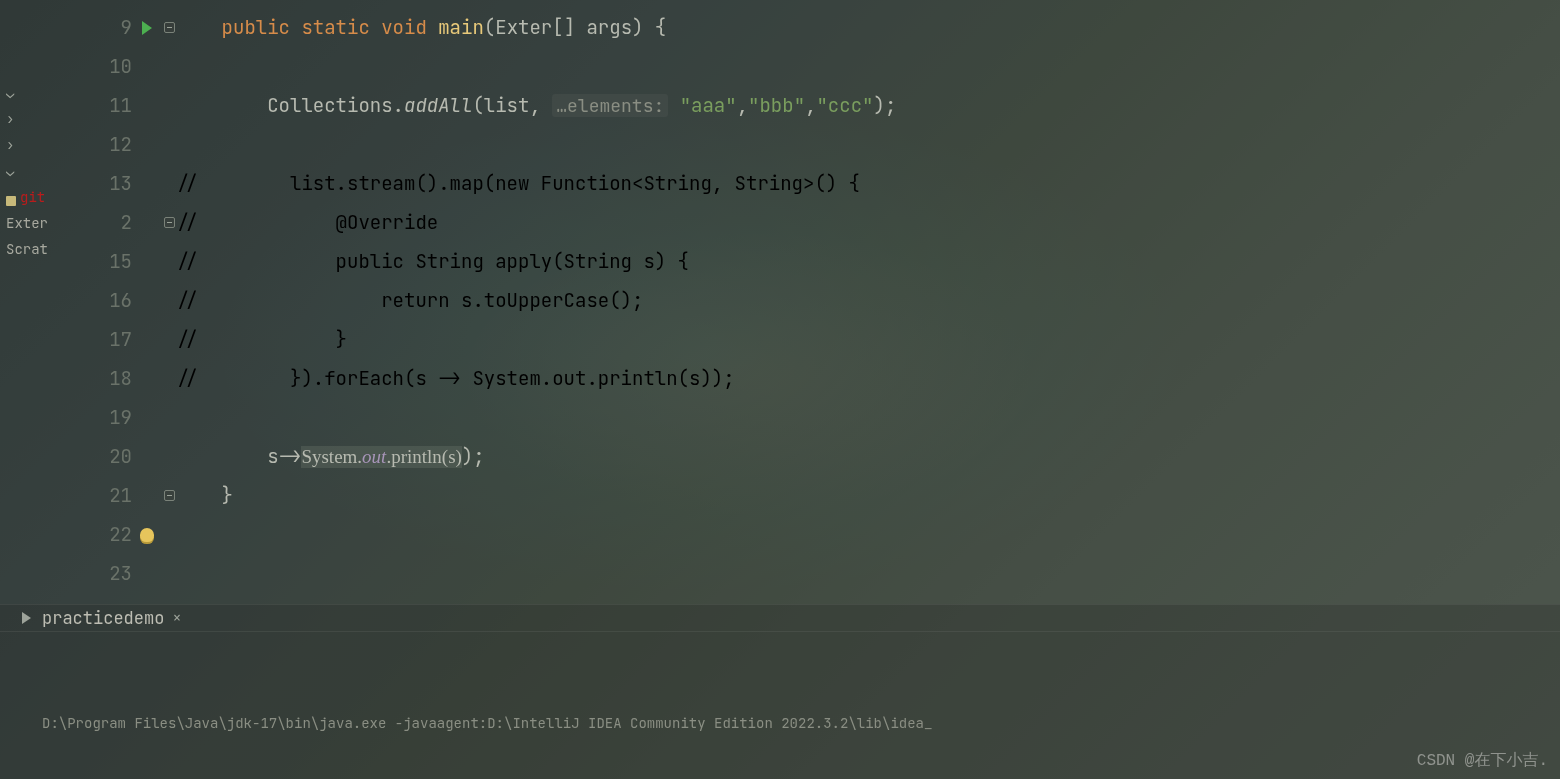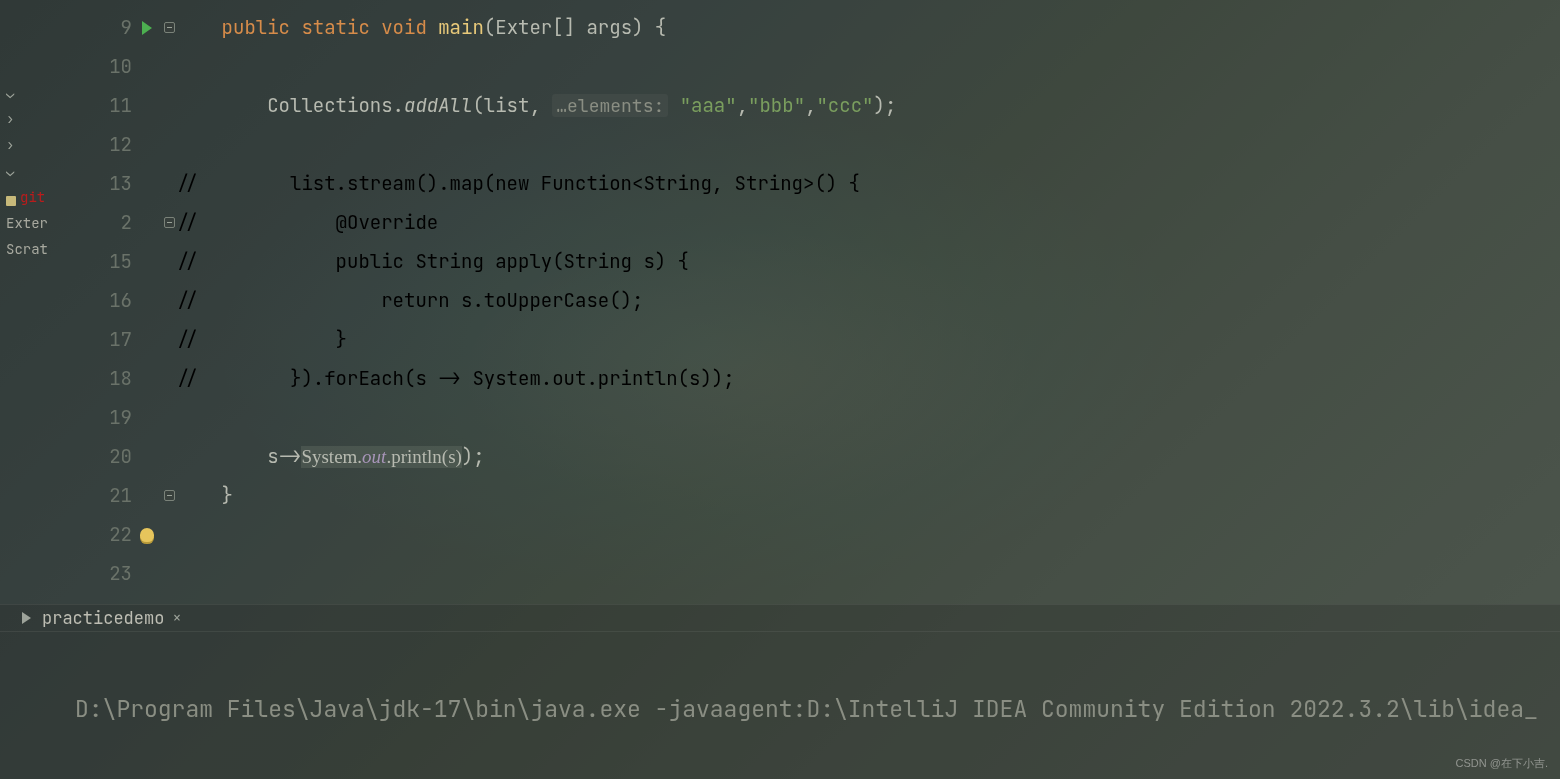--- a/index.html
+++ b/index.html
@@ -148,20 +148,21 @@
     .fold-col .fold-cell { height:39px; display:flex; align-items:center; justify-content:center;}
     
     .console-panel {
       position:absolute;
       left:0; right:0; top:604px;
       height: 175px;
       background: rgba(40,43,40,0.3);
       z-index:3;
       display:flex;
       flex-direction:column;
+      gap:20px;
     }
     .console-tabbar {
       height: 32px;
       display:flex;
       align-items:center;
       gap:6px;
       padding-left: 12px;
       border-top:1px solid rgba(120,125,120,0.2);
       border-bottom:1px solid rgba(120,125,120,0.2);
     }
@@ -176,31 +177,31 @@
     
     .console-body {
       flex:1;
       padding: 6px 0 0 42px;
       font-size:19px;
       color:#bdbdb3;
       line-height: 1.45;
       white-space: pre;
     }
     .console-truncated {
-      color:#8a8e83; font-size:23px; overflow:hidden; white-space:nowrap;margin-left:33px;
+      color:#8a8e83; font-size:14px; overflow:hidden; white-space:nowrap;
     }
     
     .watermark {
       position:absolute;
       right:12px;
       bottom:8px;
-      font-size:11px;
+      font-size:16px;
       color: rgba(210,210,205,0.55);
       z-index:5;
-      font-family: Liberation Sans, sans-serif;
+      font-family: Liberation Mono, monospace;
     }
   </style>
 </head>
 <body>
 
 <div class="editor-overlay"></div>
 
 <div class="main-layout">
 
   <div class="left-sidebar">

